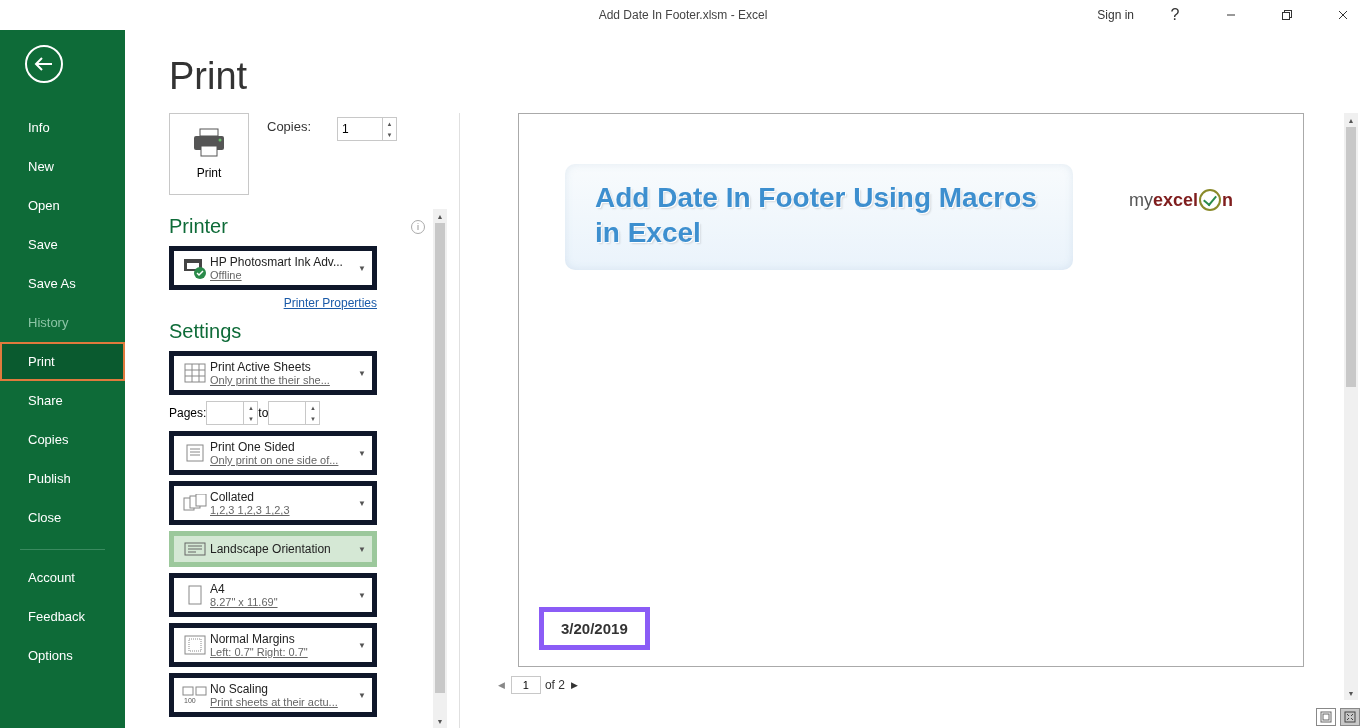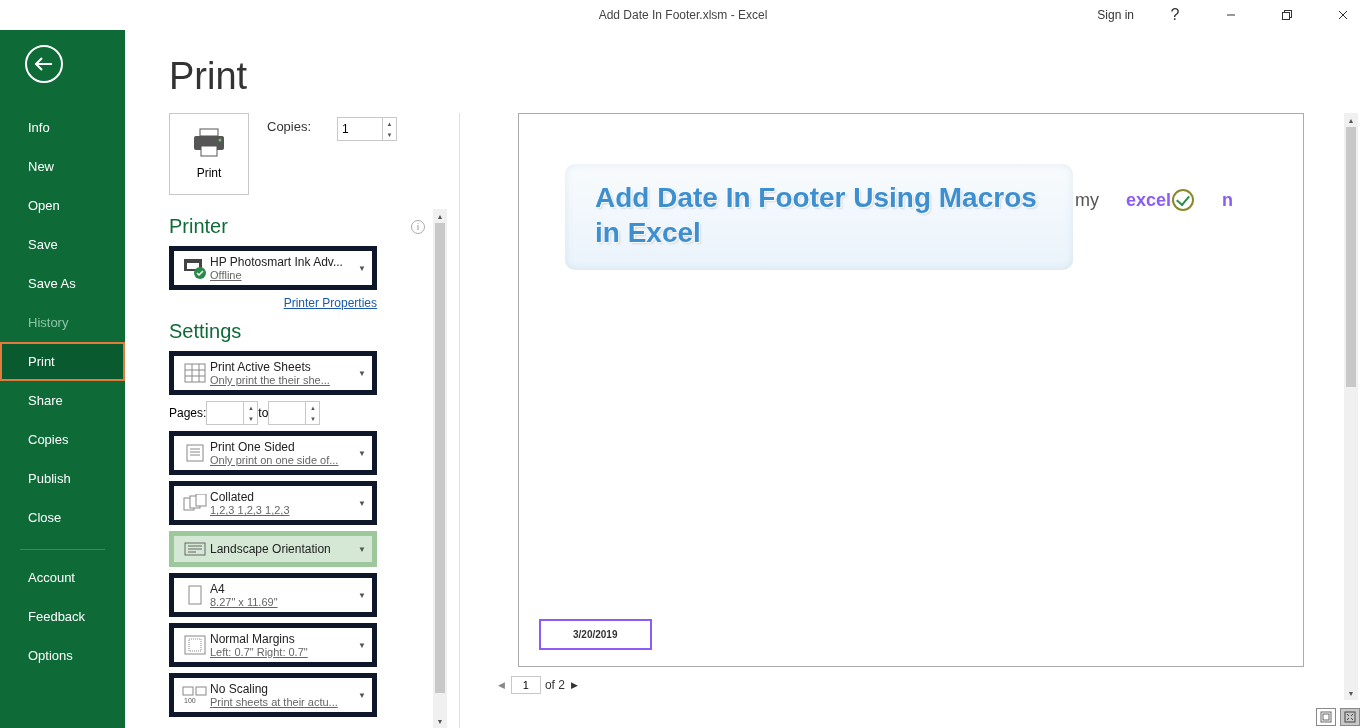--- a/index.html
+++ b/index.html
@@ -69,24 +69,24 @@
 
 .preview-area { flex: 1; display: flex; flex-direction: column; position: relative; padding-right: 22px; }
 .preview-scroll { position: absolute; right: 8px; top: 0; width: 14px; height: calc(100% - 28px); background: #f0f0f0; }
 .preview-scroll .up, .preview-scroll .down { height: 14px; font-size: 7px; color: #555; display: flex; align-items: center; justify-content: center; }
 .preview-scroll .thumb { background: #c8c8c8; margin: 0 2px; height: 260px; }
 
 .page-preview { margin: 0 auto 6px auto; width: 786px; height: 554px; border: 1px solid #aaa; background: #fff; position: relative; padding: 50px 46px; }
 .doc-title-box { background: linear-gradient(#f8fbfd, #eaf3fb); border-radius: 10px; padding: 16px 30px 20px 30px; width: 508px; box-shadow: inset 0 0 8px rgba(100,140,180,0.15); }
 .doc-title-box .txt { font-family: "Arial Black", sans-serif; font-size: 28px; font-weight: 900; color: #3d8fcf; line-height: 1.25; text-shadow: 1px 1px 0 #fff, 2px 2px 2px rgba(0,0,0,0.12); }
 .logo { position: absolute; right: 70px; top: 75px; font-size: 18px; color: #555; display: flex; align-items: center; }
-.logo .b { font-weight: 700; color: #8b5cf6; margin-left: 27px; }
+.logo .b { font-weight: 700; color: #7f1d1d; }
 .logo .ring { width: 22px; height: 22px; border: 2px solid #8a8a2a; border-radius: 50%; display: inline-flex; align-items: center; justify-content: center; margin: 0 1px; position: relative; }
 .logo .ring::before { content: ""; width: 6px; height: 10px; border-right: 2px solid #2a8a4a; border-bottom: 2px solid #2a8a4a; transform: rotate(40deg); position: absolute; top: 2px; }
-.footer-date { position: absolute; bottom: 16px; left: 20px; border: 2px solid #8b5cf6; padding: 8px 32px; font-size: 10px; color: #333; font-weight: 600; }
+.footer-date { position: absolute; bottom: 16px; left: 20px; border: 5px solid #8b5cf6; padding: 8px 17px; font-size: 15px; color: #333; font-weight: 600; }
 
 
 .page-nav { height: 24px; display: flex; align-items: center; padding-left: 14px; }
 .page-nav .arrow { font-size: 9px; color: #888; padding: 0 6px; }
 .page-nav input { width: 30px; height: 18px; border: 1px solid #c8c8c8; text-align: center; font-size: 11px; }
 .page-nav .of { font-size: 12px; color: #333; margin-left: 4px; }
 .zoom-icons { position: absolute; right: 6px; bottom: 2px; display: flex; gap: 4px; }
 .zoom-icons .zi { width: 20px; height: 18px; border: 1px solid #888; display: flex; align-items: center; justify-content: center; font-size: 10px; color: #555; }
 .zoom-icons .zi.active { background: #c8c8c8; }
 </style>

